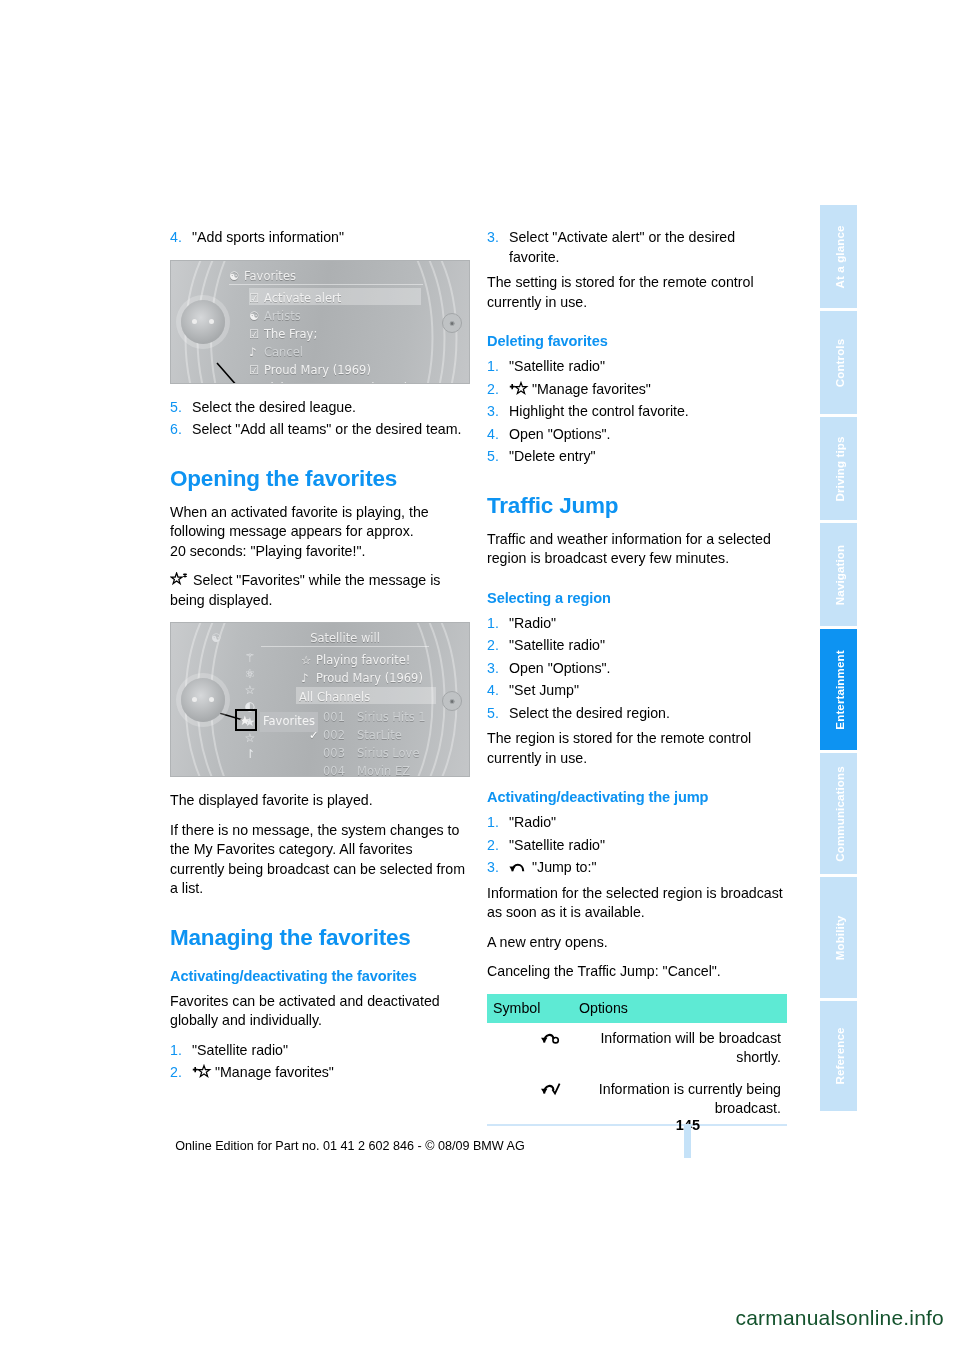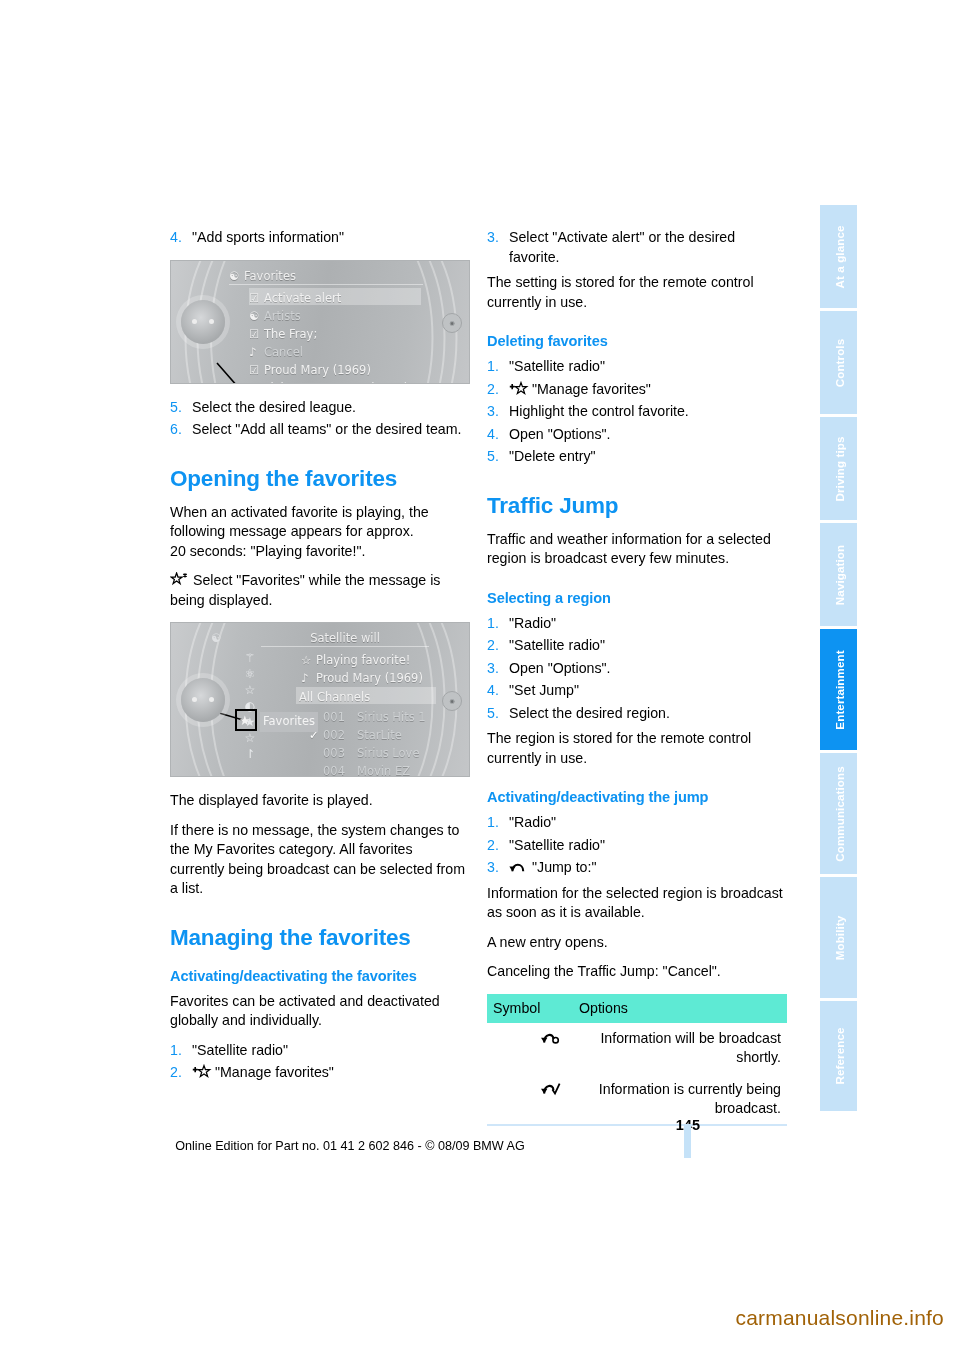--- a/index.html
+++ b/index.html
@@ -232,21 +232,21 @@
     position: absolute;
     left: 684px; top: 1124px;
     width: 7px; height: 34px;
     background: #c5e2f8;
   }
   #watermark {
     position: absolute;
     left: 0; top: 1306px;
     width: 944px;
     text-align: right;
-    color: #a16207;
+    color: #14532d;
     font-size: 21px;
     letter-spacing: 0.2px;
   }
 </style>
 </head>
 <body>
 
 <div id="page">
 
   <div class="col" id="col-left">

